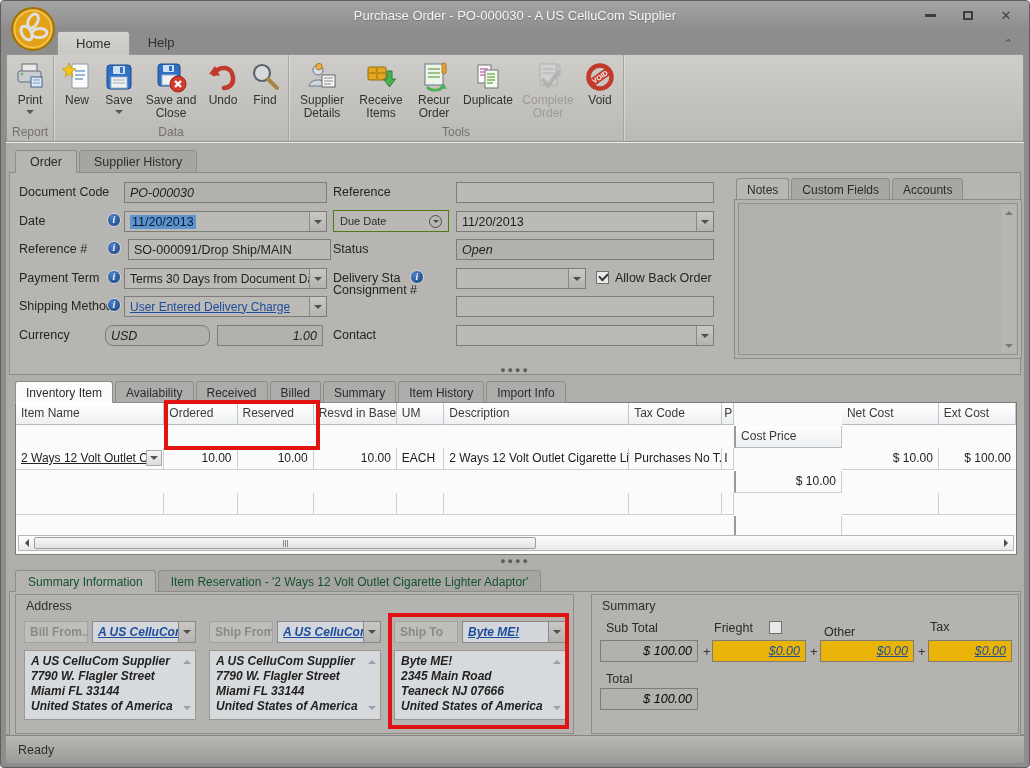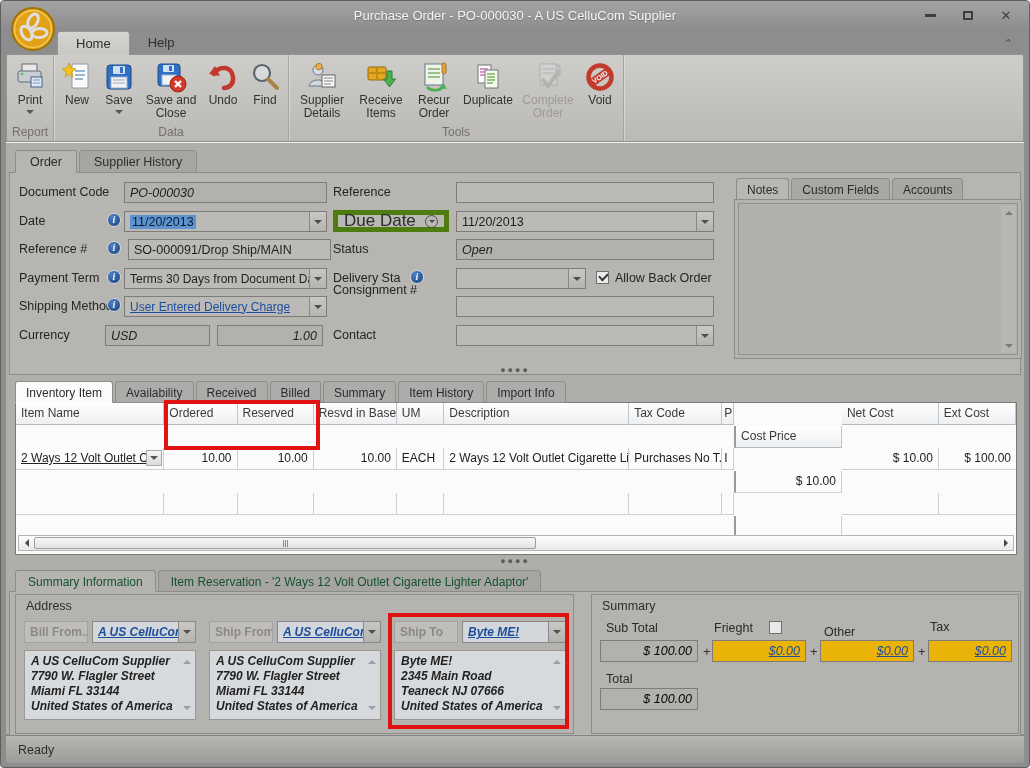--- a/index.html
+++ b/index.html
@@ -44,21 +44,21 @@
   
   .flabel { position:absolute; font-size:12.5px; color:#242424; white-space:nowrap; }
   .ffield { position:absolute; height:21px; border:1px solid #7e7c79; background:#b3b1ae; font-size:12.5px; color:#1f1f1f; padding:2px 5px; white-space:nowrap; overflow:hidden; display:flex; align-items:center; }
   .ffield.lighter { background:#bcbab7; }
   .ffield .val-italic { font-style:italic; }
   .combo-arrow { position:absolute; right:0; top:0; bottom:0; width:17px; border-left:1px solid #8a8886; background:linear-gradient(#cac8c5,#b5b3b0); display:flex; align-items:center; justify-content:center; }
   .combo-arrow i { width:0; height:0; border:4px solid transparent; border-top-color:#4e4e4e; margin-top:4px; }
   .info-icon { position:absolute; width:14px; height:14px; border-radius:50%; background:radial-gradient(circle at 35% 30%, #4a82c8, #1d3f77); border:1px solid #cfd4da; color:#eef3fa; font-size:10px; font-style:italic; font-weight:bold; text-align:center; line-height:12px; font-family:"Liberation Serif",serif; }
   .sel-date { background:#5d94cf; padding:0 2px; color:#0b1d33; }
   .link { color:#1c4d9c; text-decoration:underline; }
-  .due-btn { position:absolute; height:22px; border:5px solid #4d7c0f; background:#bab8b5; font-size:17px; color:#2c2c2c; display:flex; align-items:center; padding:0 6px; }
+  .due-btn { position:absolute; height:22px; border:1px solid #4d7c0f; background:#bab8b5; font-size:11px; color:#2c2c2c; display:flex; align-items:center; padding:0 6px; }
   .circ-dd { margin-left:auto; width:13px; height:13px; border-radius:50%; border:1.5px solid #4e4e4e; display:flex; align-items:center; justify-content:center; }
   .circ-dd i { width:0; height:0; border:3px solid transparent; border-top-color:#4e4e4e; margin-top:3px; }
   .checkbox { width:13px; height:13px; border:1px solid #6f6f6f; background:#e9e9e9; position:absolute; }
   .checkbox.checked::after { content:""; position:absolute; left:2px; top:1px; width:7px; height:4px; border-left:2px solid #333; border-bottom:2px solid #333; transform:rotate(-45deg); }
 
   
   .notes-tabs { position:absolute; display:flex; }
   .ntab { height:22px; padding:4px 10px 0; font-size:12px; color:#2c2c2c; background:#a9a7a4; border:1px solid #8e8c89; border-radius:3px 3px 0 0; margin-right:2px; }
   .ntab.active { background:#b9b7b4; border-bottom-color:#b9b7b4; }
   .notes-box { position:absolute; border:1px solid #8e8c89; background:#b5b3b0; }
@@ -372,21 +372,21 @@
     <div class="flabel" style="left:13px; top:156px;">Shipping Method</div>
     <span class="info-icon" style="left:101px; top:155px;">i</span>
     <div class="ffield lighter" style="left:118px; top:153px; width:203px; padding-right:12px; font-size:12px;">
         <span class="link">User Entered Delivery Charge</span>
         <span class="combo-arrow">
           <i></i>
         </span>
       </div>
 
     <div class="flabel" style="left:13px; top:185px;">Currency</div>
-    <div class="ffield" style="left:99px; top:182px; width:105px;">
+    <div class="ffield" style="left:99px; top:182px; width:105px;border-radius:8px;">
         <span class="val-italic">USD</span>
       </div>
     <div class="ffield" style="left:211px; top:182px; width:106px; justify-content:flex-end;">
         <span class="val-italic">1.00</span>
       </div>
 
     <div class="flabel" style="left:327px; top:42px;">Reference</div>
     <div class="ffield lighter" style="left:450px; top:39px; width:258px;">
         <span></span>
       </div>

